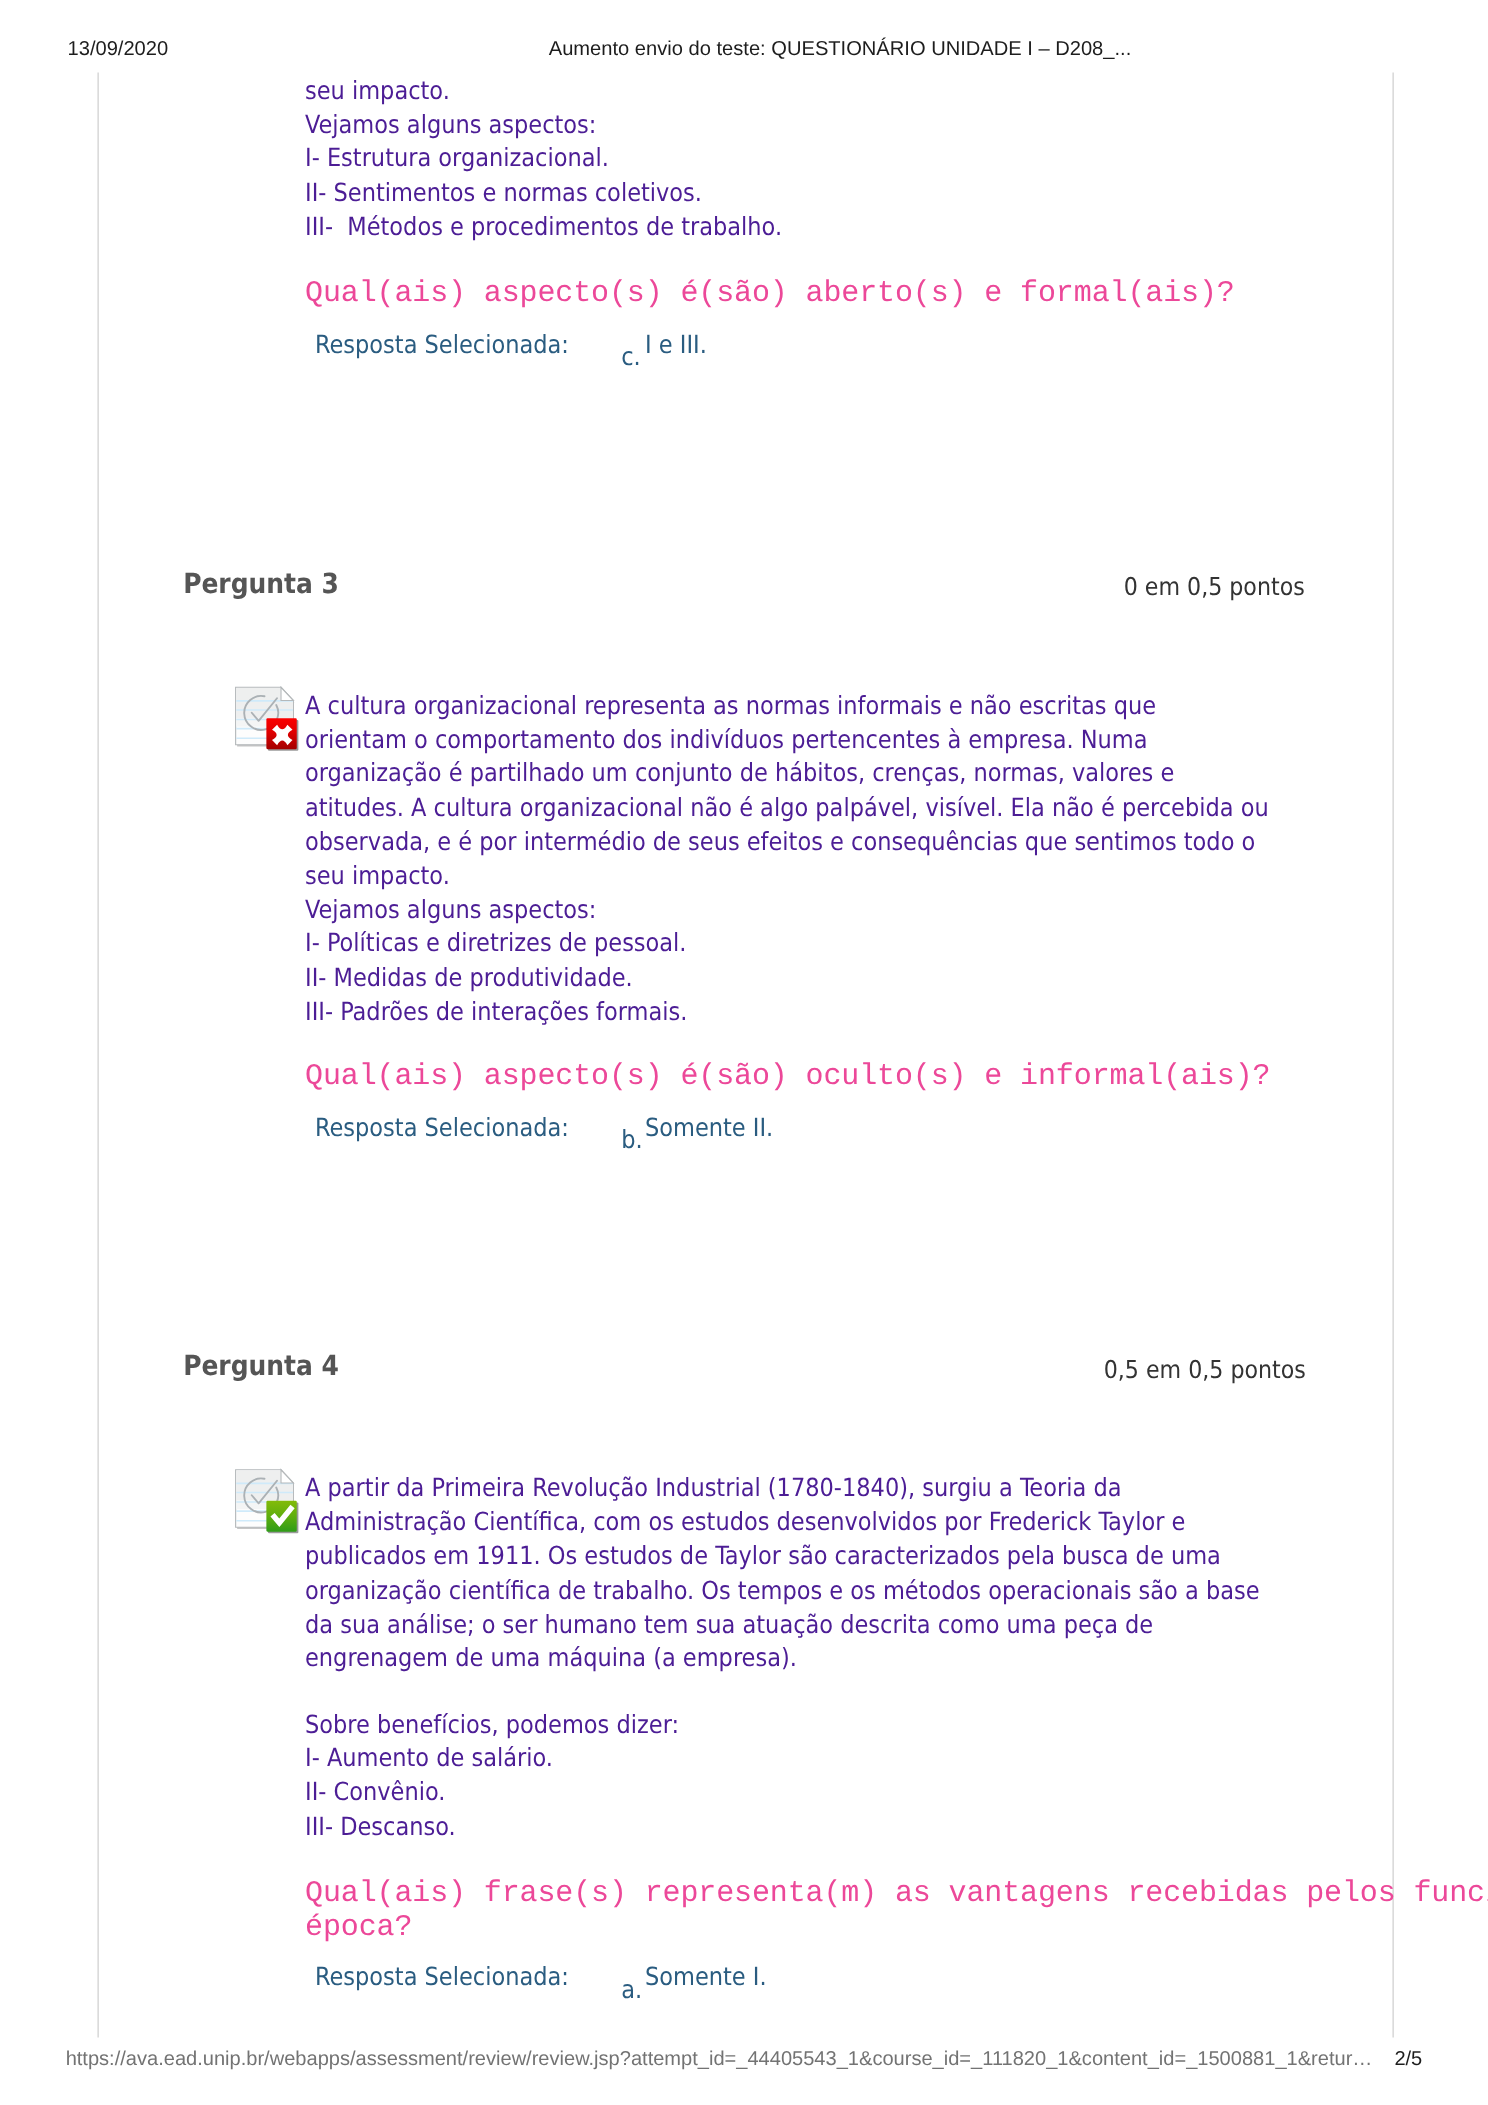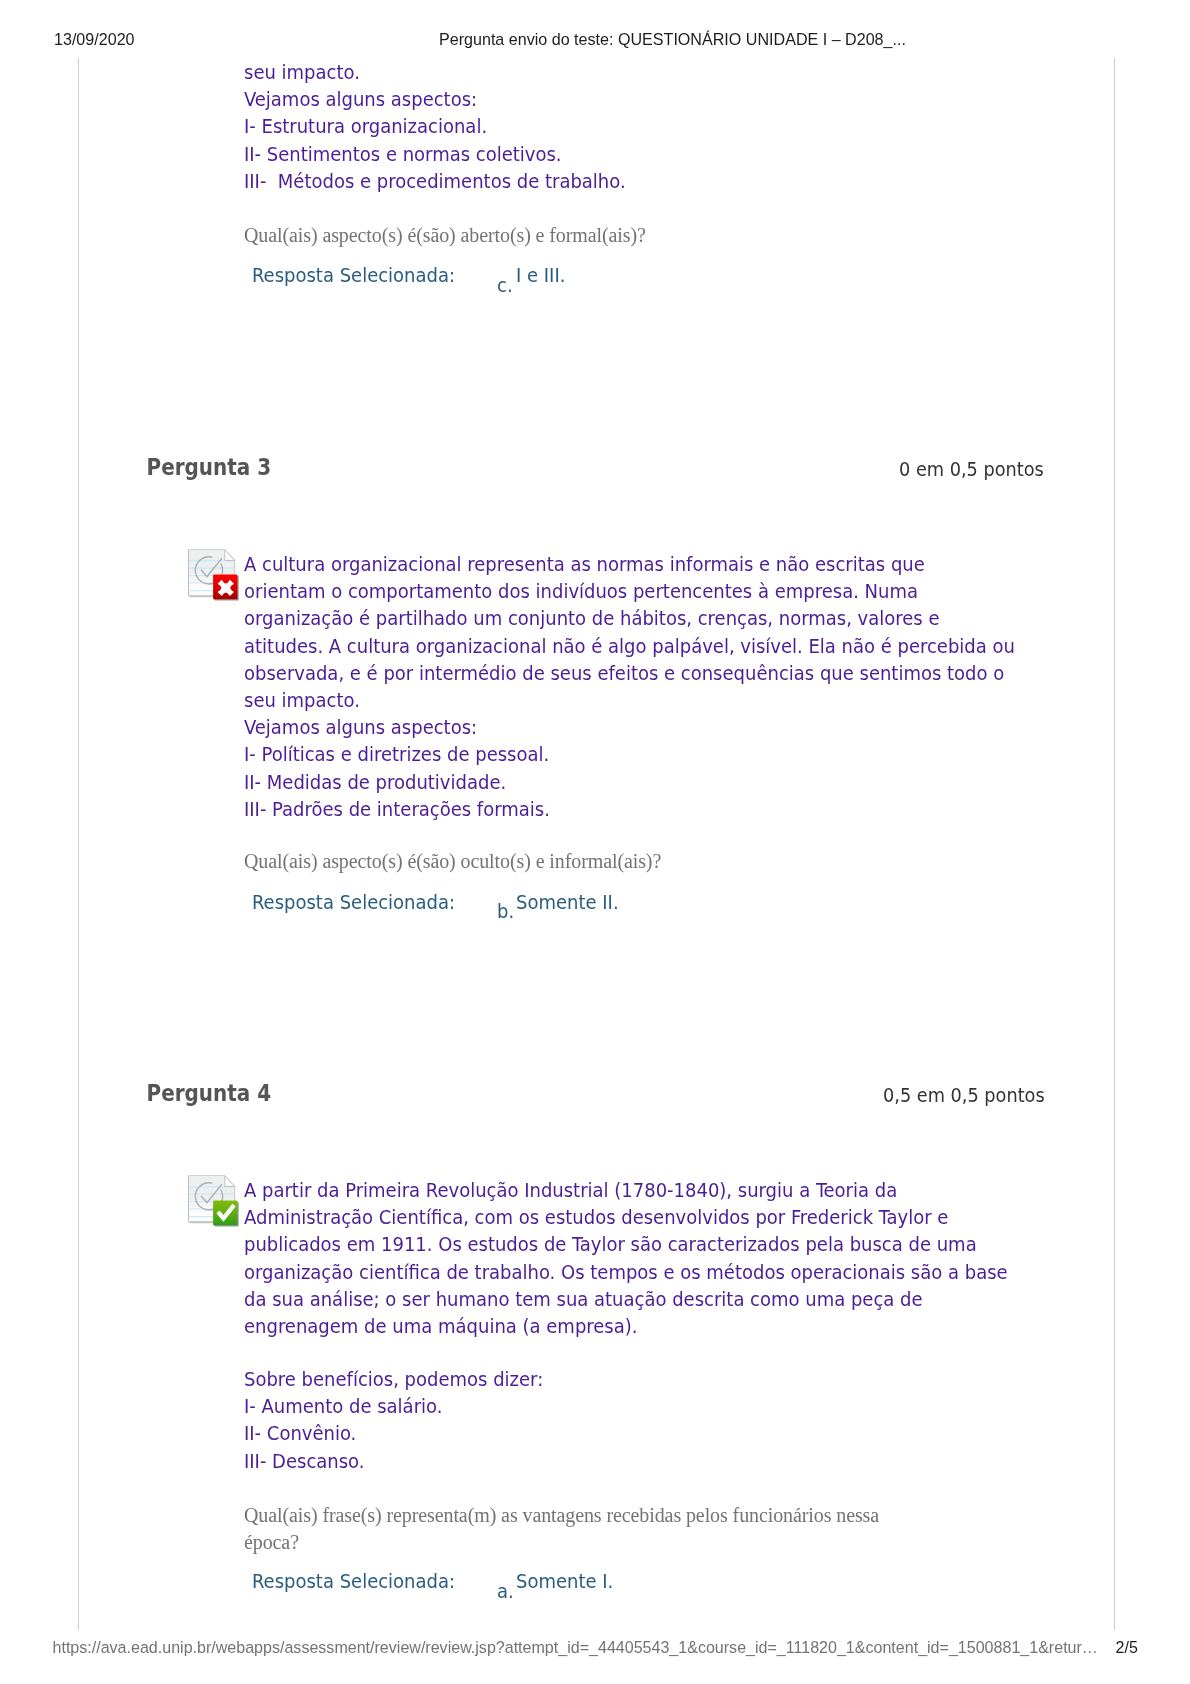--- a/index.html
+++ b/index.html
@@ -33,24 +33,24 @@
     position:absolute;
     color:#4c1d95;
     font-family:"DejaVu Sans", sans-serif;
     font-stretch:condensed;
     font-size:20px;
     line-height:27.2px;
     white-space:pre;
   }
   .qprompt {
     position:absolute;
-    color:#737373;
-    font-family:Liberation Serif, serif;
-    font-stretch:condensed;
-    font-size:20px;
+    color:#ec4899;
+    font-family:Liberation Mono, monospace;
+    font-stretch:condensed;
+    font-size:24px;
     line-height:27.2px;
     letter-spacing:-0.1px;
     white-space:pre;
   }
 
   .q-title {
     position:absolute;
     font-family:"DejaVu Sans", sans-serif;
     font-weight:bold;
     font-stretch:condensed;
@@ -108,21 +108,21 @@
           <path d="M16.4 24.2 l5.5 6.5 14.7 -18.1"></path>
         </g>
       </g>
     </defs>
   </svg>
 
 <div class="page">
 
   <div class="print-header">
     <div class="ph-date">13/09/2020</div>
-    <div class="ph-title">Pergunta envio do teste: QUESTIONÁRIO UNIDADE I – D208_...</div>
+    <div class="ph-title">Aumento envio do teste: QUESTIONÁRIO UNIDADE I – D208_...</div>
   </div>
 
   <div class="vline left"></div>
   <div class="vline right"></div>
 
   <div>
     <div class="qbody" style="left:244px; top:59px;">seu impacto.
 Vejamos alguns aspectos:
 I- Estrutura organizacional.
 II- Sentimentos e normas coletivos.

